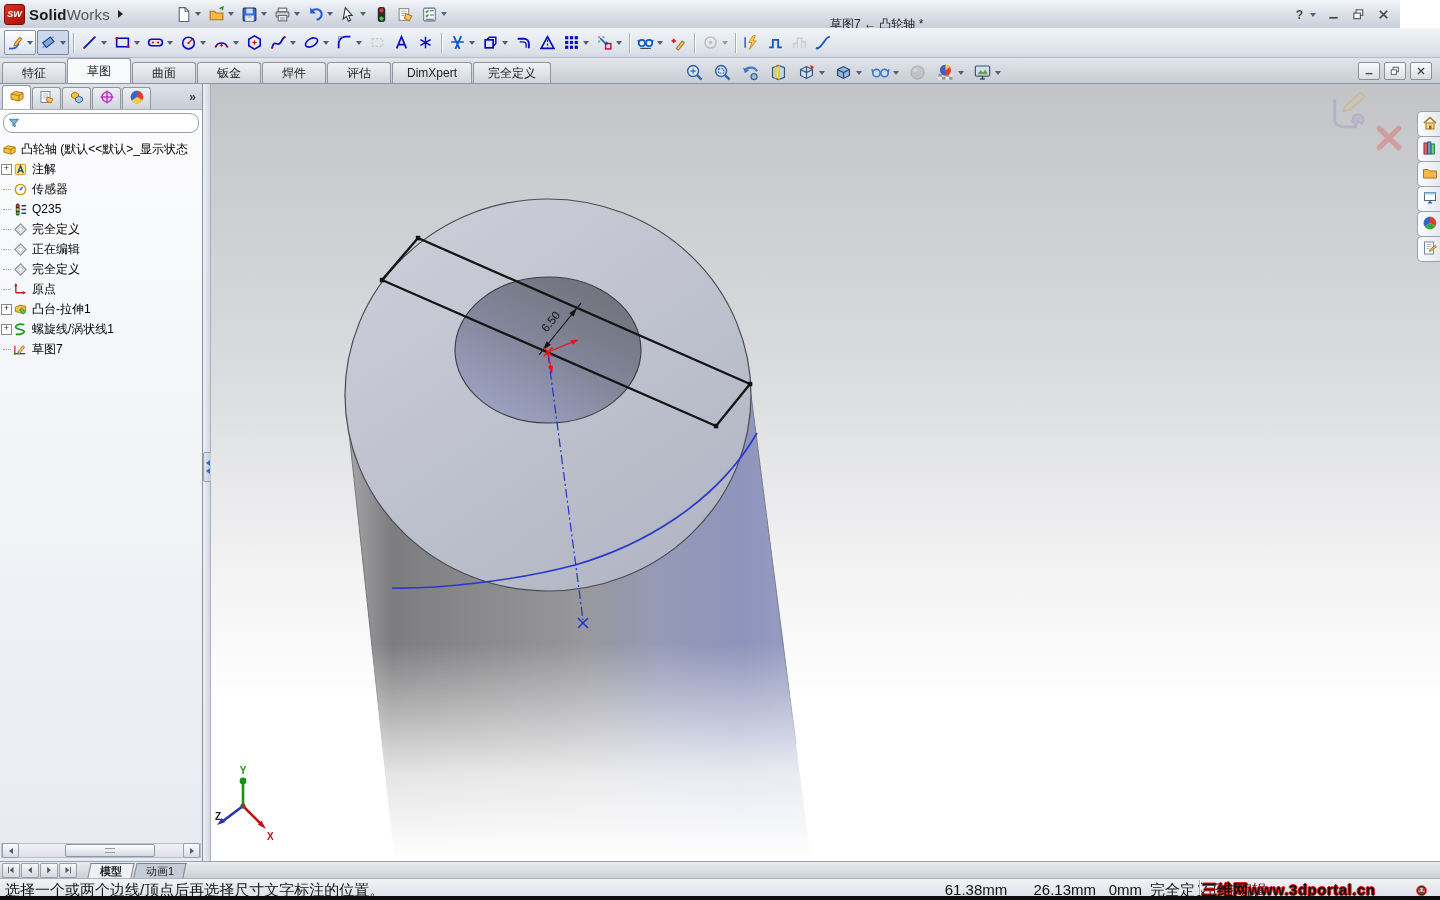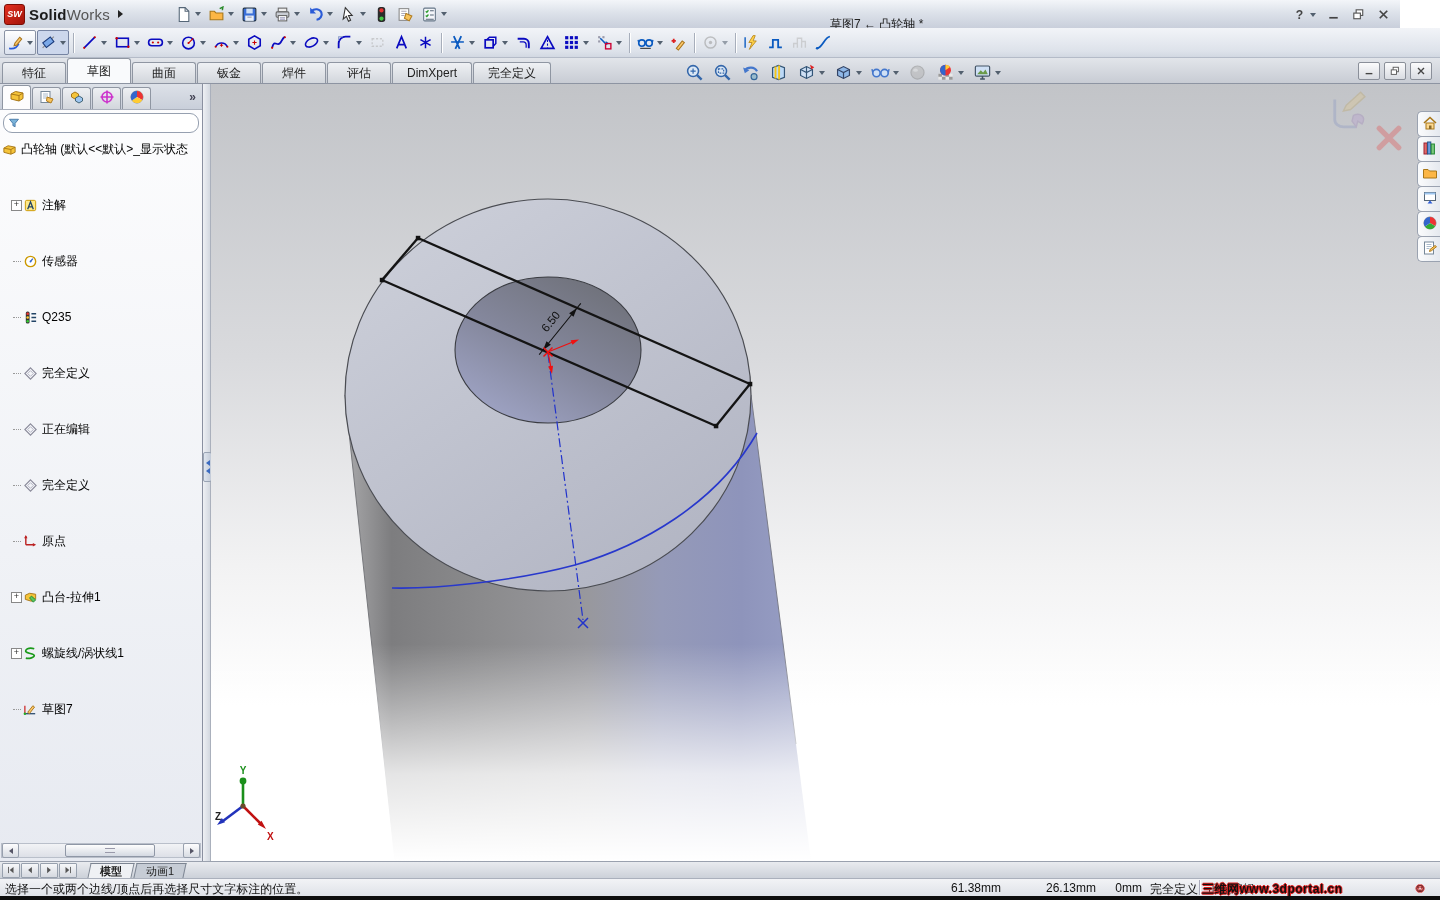--- a/index.html
+++ b/index.html
@@ -62,21 +62,21 @@
     background:linear-gradient(180deg,#eef0f3,#d2d6dc);}
   .ptab.active{background:#fdfdfe;height:23px;}
   .ptab svg{width:16px;height:16px;}
   .ptab-overflow{margin-left:auto;margin-right:6px;color:#445;font-size:12px;font-weight:bold;align-self:center;}
   .filter-row{margin:3px 3px 2px 3px;height:18px;border:1px solid #96a0b0;border-radius:9px;
     background:#fff;display:flex;align-items:center;padding:0 4px;gap:3px;}
   .filter-row svg{width:12px;height:12px;}
   .filter-input{border:none;outline:none;flex:1;font-size:11px;height:14px;background:transparent;}
   .tree{padding-top:4px;position:relative;}
   .tree-row{height:20px;display:flex;align-items:center;padding-left:2px;white-space:nowrap;}
-  .tree-row.child{padding-left:10px;margin-top:36px;}
+  .tree-row.child{padding-left:0;}
   .tw{width:13px;display:flex;align-items:center;justify-content:center;flex:none;}
   .expand-box{width:9px;height:9px;border:1px solid #888;background:#fff;position:relative;}
   .expand-box::before{content:"+";position:absolute;left:0;top:-1px;width:9px;height:9px;
     font-size:9px;line-height:9px;text-align:center;color:#333;}
   .tree-stub{width:8px;border-top:1px dotted #999;}
   .tree-row .ic{display:flex;margin-right:4px;flex:none;}
   .tree-row .ic svg{width:15px;height:15px;}
   .tree-row .lbl{font-size:12px;color:#000;overflow:hidden;}
   
   .panel-hscroll{position:absolute;left:1px;bottom:3px;width:200px;height:15px;display:flex;align-items:center;
@@ -119,21 +119,21 @@
   #nav-btns .tb-btn svg{width:10px;height:10px;}
   #model-tabs{display:flex;align-items:flex-end;height:100%;margin-left:12px;}
   .model-tab{height:14px;line-height:14px;padding:0 10px;font-size:11px;color:#222;
     border:1px solid #7d8592;border-bottom:none;background:#c6ccd5;margin-right:2px;
     transform:skewX(-12deg);}
   .model-tab span{display:inline-block;transform:skewX(12deg);}
   .model-tab.active{background:#eff1f4;font-weight:bold;}
   
   .statusbar{position:absolute;left:0;top:878px;width:1440px;height:18px;
     background:linear-gradient(180deg,#f2f3f6,#dfe2e8);border-top:1px solid #aab0bc;box-sizing:border-box;}
-  .statusbar span{position:absolute;top:2px;font-size:12px;color:#111;white-space:nowrap;}
+  .statusbar span{position:absolute;top:2px;font-size:15px;color:#111;white-space:nowrap;}
   .st-msg{left:5px;}
   .st-x{left:940px;width:72px;text-align:center;}
   .st-y{left:1028px;width:68px;text-align:right;}
   .st-z{left:1106px;width:36px;text-align:right;}
   .st-state{left:1150px;}
   .st-div{position:absolute;left:1199px;top:1px;width:1px;height:15px;background:#aab;box-shadow:1px 0 0 #fff;}
   .st-edit{left:1207px;}
   .watermark{left:1202px;top:0px;font-size:15px;font-weight:bold;color:#ff7a7a;letter-spacing:.5px;
     text-shadow:1px 0 0 #d22,-1px 0 0 #d22,0 1px 0 #d22,0 -1px 0 #d22;}
   .wm-smiley{left:1414px;top:0px;font-size:14px;color:#f5c518;font-weight:bold;

